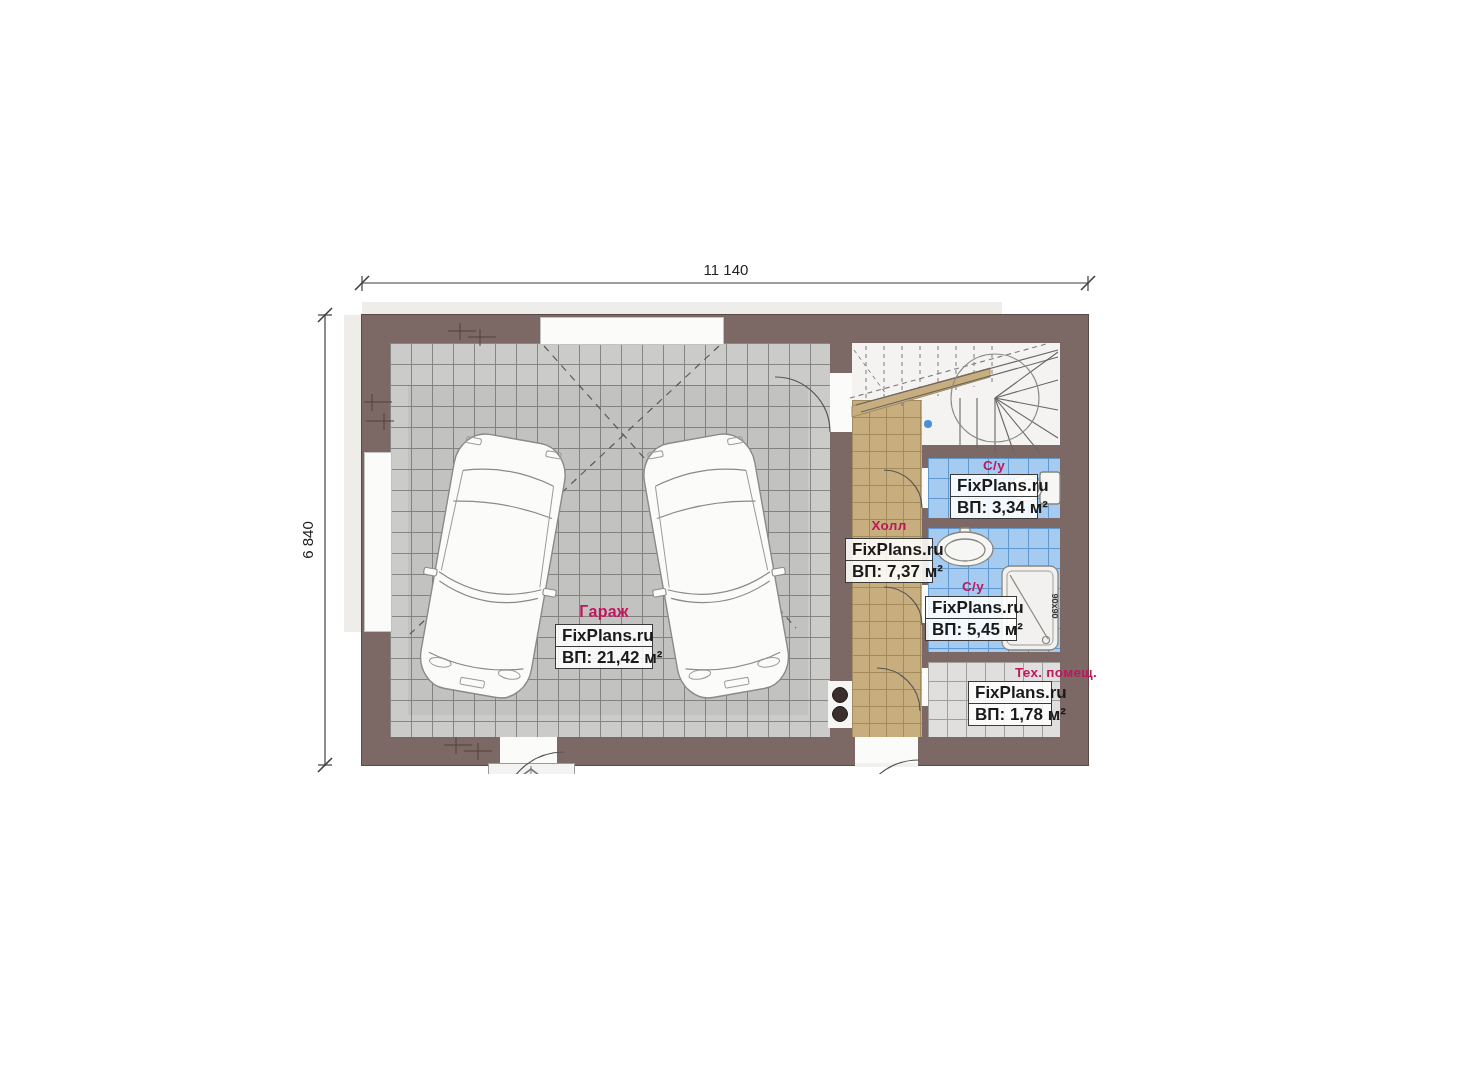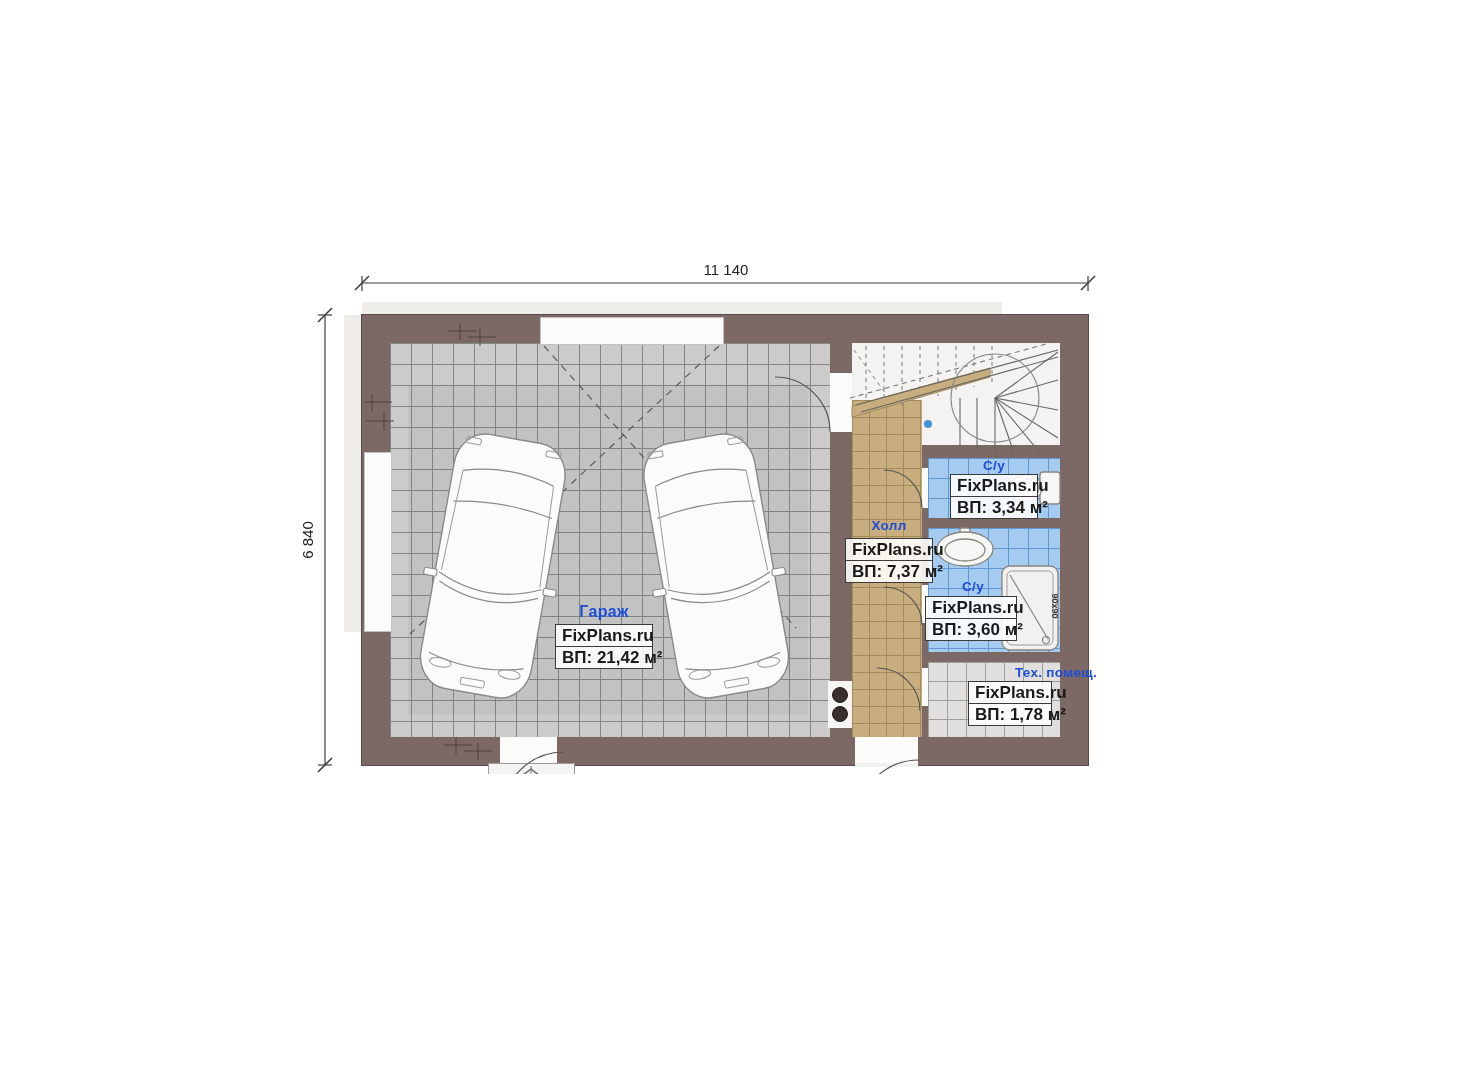--- a/index.html
+++ b/index.html
@@ -21,21 +21,21 @@
   .tile-blue{background-color:#a6cbf1;
     background-image:linear-gradient(#5f97cf 1px,transparent 1px),linear-gradient(90deg,#5f97cf 1px,transparent 1px);
     background-size:20px 20px;}
   .tile-tech{background-color:#e0dfdd;
     background-image:linear-gradient(#9f9f9d 1px,transparent 1px),linear-gradient(90deg,#9f9f9d 1px,transparent 1px);
     background-size:19px 19px;}
   .stair-bg{background:#f4f3f1;}
   .opening{background:#fbfbfa;}
   .ext-gray{background:#eeedea;}
   
-  .room-name{position:absolute;transform:translate(-50%,-50%);font-weight:bold;color:#1d4ed8;
+  .room-name{position:absolute;transform:translate(-50%,-50%);font-weight:bold;color:#be185d;
     font-size:13.5px;white-space:nowrap;letter-spacing:.3px;}
   .info-box{position:absolute;transform:translateX(-50%);border:1px solid #3a3a3a;background:rgba(255,255,255,0.88);
     text-align:left;color:#1a1a1a;font-weight:bold;font-size:17px;white-space:nowrap;}
   .info-box .row{padding:2px 6px;line-height:17px;}
   .info-box .row + .row{border-top:1px solid #3a3a3a;}
   .dim-label{position:absolute;font-size:15px;color:#222;transform:translate(-50%,-50%);white-space:nowrap;}
   .dim-label.vert{transform:translate(-50%,-50%) rotate(-90deg);}
   svg.overlay{position:absolute;left:0;top:0;pointer-events:none;}
 </style>
 </head>
@@ -213,21 +213,21 @@
 
   <div class="room-name" style="left:994px;top:465px;">С/у</div>
   <div class="info-box" style="left:994px;top:474px;width:86px;">
     <div class="row">FixPlans.ru</div>
     <div class="row">ВП: 3,34 м²</div>
   </div>
 
   <div class="room-name" style="left:973px;top:586px;">С/у</div>
   <div class="info-box" style="left:971px;top:596px;width:90px;">
     <div class="row">FixPlans.ru</div>
-    <div class="row">ВП: 3,60 м²</div>
+    <div class="row">ВП: 5,45 м²</div>
   </div>
 
   <div class="room-name" style="left:1008px;top:672px;margin-left:48px;">Тех. помещ.</div>
   <div class="info-box" style="left:1010px;top:681px;width:82px;">
     <div class="row">FixPlans.ru</div>
     <div class="row">ВП: 1,78 м²</div>
   </div>
 
 </div>
 

